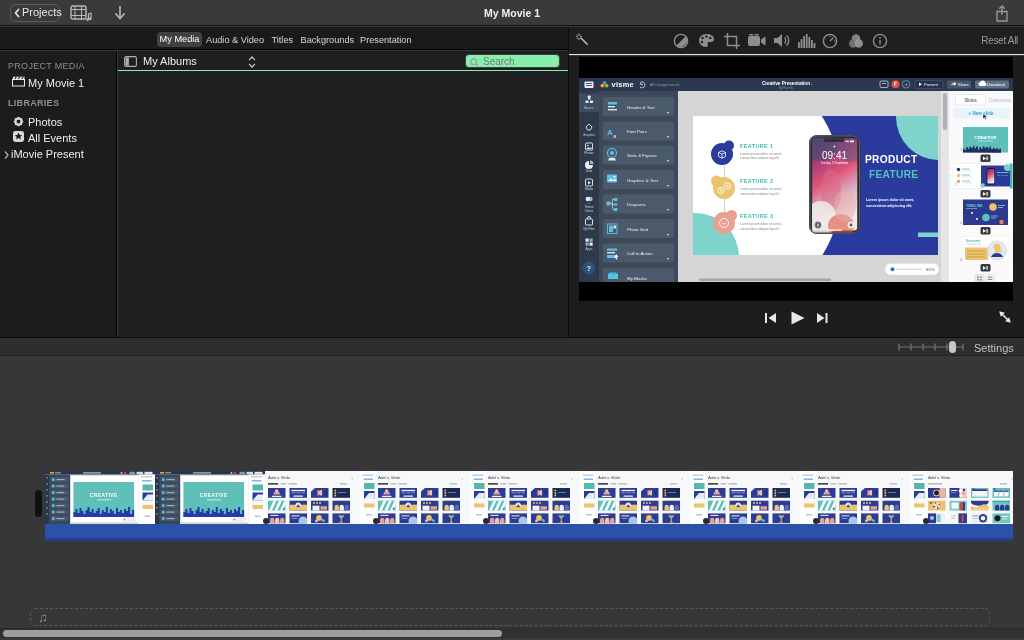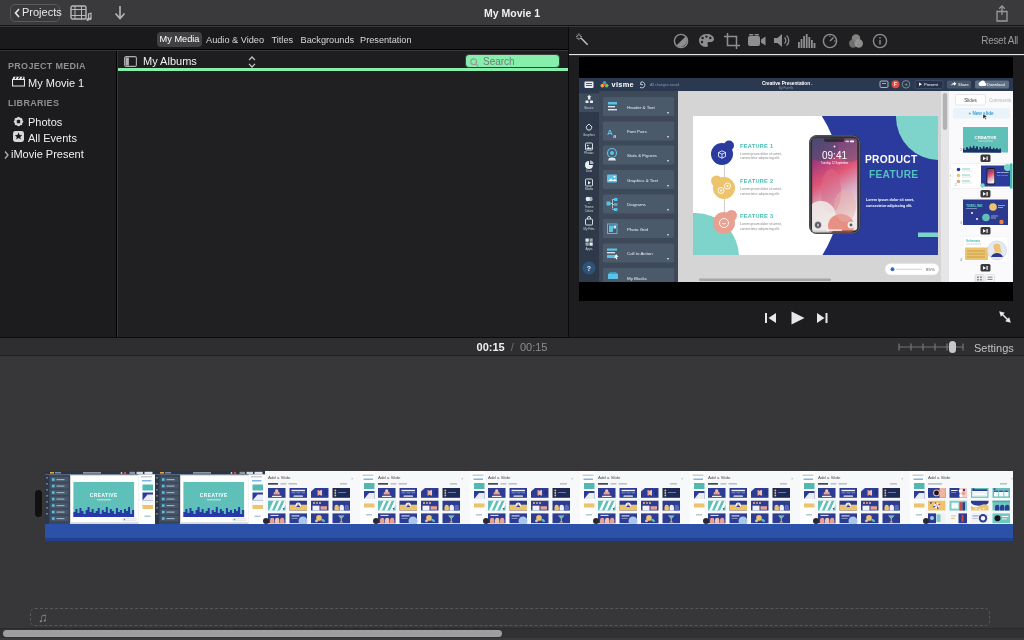--- a/index.html
+++ b/index.html
@@ -43,21 +43,21 @@
 
 <div class="abs" style="left:0;top:27px;width:568px;height:23px;background:#1a1a1c;border-bottom:1px solid #000">
   <div class="abs" style="left:157px;top:5px;width:45px;height:15px;background:#414143;border-radius:4px;color:#ffffff;font-size:9.2px;line-height:15px;text-align:center">My Media</div>
   <div class="abs" style="left:206px;top:7.5px;color:#d8d8d8;font-size:9.2px">Audio &amp; Video</div>
   <div class="abs" style="left:271.5px;top:7.5px;color:#d8d8d8;font-size:9.2px">Titles</div>
   <div class="abs" style="left:300.5px;top:7.5px;color:#d8d8d8;font-size:9.2px">Backgrounds</div>
   <div class="abs" style="left:360px;top:7.5px;color:#d8d8d8;font-size:9.2px">Presentation</div>
 </div>
 
 <div class="abs" style="left:0;top:51px;width:117px;height:286px;background:#1c1c1e;border-right:1px solid #000">
-  <div class="abs" style="left:8px;top:10px;color:#8e8e93;font-size:9px;font-weight:bold;letter-spacing:.3px">PROJECT MEDIA</div>
+  <div class="abs" style="left:8px;top:10px;color:#8e8e93;font-size:9px;font-weight:normal;letter-spacing:.3px">PROJECT MEDIA</div>
   <svg class="abs" style="left:12px;top:25px" width="13" height="11" viewBox="0 0 13 11">
     <path d="M0.5 3.5 h12 v6.5 h-12 z" fill="none" stroke="#e8e8e8" stroke-width="1.1"></path>
     <path d="M0.5 3.2 L1.3 0.8 L12.5 0.8 L12.5 3.2 z M2.5 3 L3.5 1 L4.7 1 L3.7 3 z M5.9 3 L6.9 1 L8.1 1 L7.1 3 z M9.3 3 L10.3 1 L11.5 1 L10.5 3 z" fill="#e8e8e8" fill-rule="evenodd"></path>
   </svg>
   <div class="abs" style="left:28px;top:26px;color:#f0f0f0;font-size:11px">My Movie 1</div>
   <div class="abs" style="left:8px;top:47px;color:#8e8e93;font-size:9px;font-weight:bold;letter-spacing:.3px">LIBRARIES</div>
 
   <svg class="abs" style="left:13px;top:65px" width="11" height="11" viewBox="0 0 24 24">
     <g fill="#d8d8d8">
         <circle cx="12" cy="5" r="3.4"></circle>
@@ -78,21 +78,21 @@
     <path d="M5.5 1.6 L6.6 4 L9.2 4.2 L7.2 5.9 L7.9 8.5 L5.5 7.1 L3.1 8.5 L3.8 5.9 L1.8 4.2 L4.4 4z" fill="#1a1a1c"></path>
   </svg>
   <div class="abs" style="left:28px;top:81px;color:#f0f0f0;font-size:11px">All Events</div>
   <svg class="abs" style="left:3.5px;top:100px" width="5" height="8" viewBox="0 0 5 8">
       <path d="M1 0.5 L4 4 L1 7.5" fill="none" stroke="#b0b0b0" stroke-width="1.3"></path>
     </svg>
   <div class="abs" style="left:11px;top:97px;color:#f0f0f0;font-size:11px">iMovie Present</div>
 </div>
 
 <div class="abs" style="left:118px;top:51px;width:450px;height:286px;background:#202022">
-  <div class="abs" style="left:0;top:0;width:450px;height:20px;background:#1e1e20;border-bottom:3px solid #86efac">
+  <div class="abs" style="left:0;top:0;width:450px;height:20px;background:#1e1e20;border-bottom:1px solid #86efac">
     <svg class="abs" style="left:6px;top:5px" width="13" height="11" viewBox="0 0 13 11">
       <rect x="0.6" y="0.6" width="11.8" height="9.8" rx="1.5" fill="none" stroke="#b0b0b0" stroke-width="1.1"></rect>
       <rect x="1.5" y="1.5" width="3.4" height="8" fill="#b0b0b0"></rect>
     </svg>
     <div class="abs" style="left:25px;top:4px;color:#f0f0f0;font-size:11px">My Albums</div>
     <svg class="abs" style="left:130px;top:5px" width="8" height="12" viewBox="0 0 8 12">
       <path d="M1 4.2 L4 1 L7 4.2" fill="none" stroke="#c8c8c8" stroke-width="1.2"></path>
       <path d="M1 7.8 L4 11 L7 7.8" fill="none" stroke="#c8c8c8" stroke-width="1.2"></path>
     </svg>
     <div class="abs" style="left:347px;top:3px;width:95px;height:14px;background:#86efac;border:1px solid #3e3e40;border-radius:4px">
@@ -888,21 +888,20 @@
   </svg>
 
   <svg class="abs" style="left:429px;top:254px" width="14" height="14" viewBox="0 0 14 14">
     <line x1="3.5" y1="3.5" x2="10.5" y2="10.5" stroke="#e8e8e8" stroke-width="1.6"></line>
     <path d="M1.2 1.2 L6.8 2.8 L2.8 6.8 z" fill="#e8e8e8"></path>
     <path d="M12.8 12.8 L7.2 11.2 L11.2 7.2 z" fill="#e8e8e8"></path>
   </svg>
 </div>
 
 <div class="abs" style="left:0;top:337px;width:1024px;height:19px;background:#2e2e30;border-top:1px solid #0c0c0c;border-bottom:1px solid #202022">
-  <div class="abs" style="left:0;top:3px;width:1024px;text-align:center;font-size:11px;color:#8e8e92"><span style="color:#f0f0f0;font-weight:bold">00:15</span><span style="color:#6e6e72">&nbsp; / &nbsp;</span>00:15</div>
 
   <svg class="abs" style="left:898px;top:3px" width="66" height="12" viewBox="0 0 66 12">
     <line x1="1" y1="6" x2="65" y2="6" stroke="#5c5c5e" stroke-width="1.6"></line>
     <g stroke="#6e6e70" stroke-width="1.4">
       <line x1="1" y1="2.5" x2="1" y2="9.5"></line>
         <line x1="13" y1="2.5" x2="13" y2="9.5"></line>
         <line x1="25" y1="2.5" x2="25" y2="9.5"></line>
         <line x1="37" y1="2.5" x2="37" y2="9.5"></line>
         <line x1="49" y1="2.5" x2="49" y2="9.5"></line>
         <line x1="65" y1="2.5" x2="65" y2="9.5"></line>

